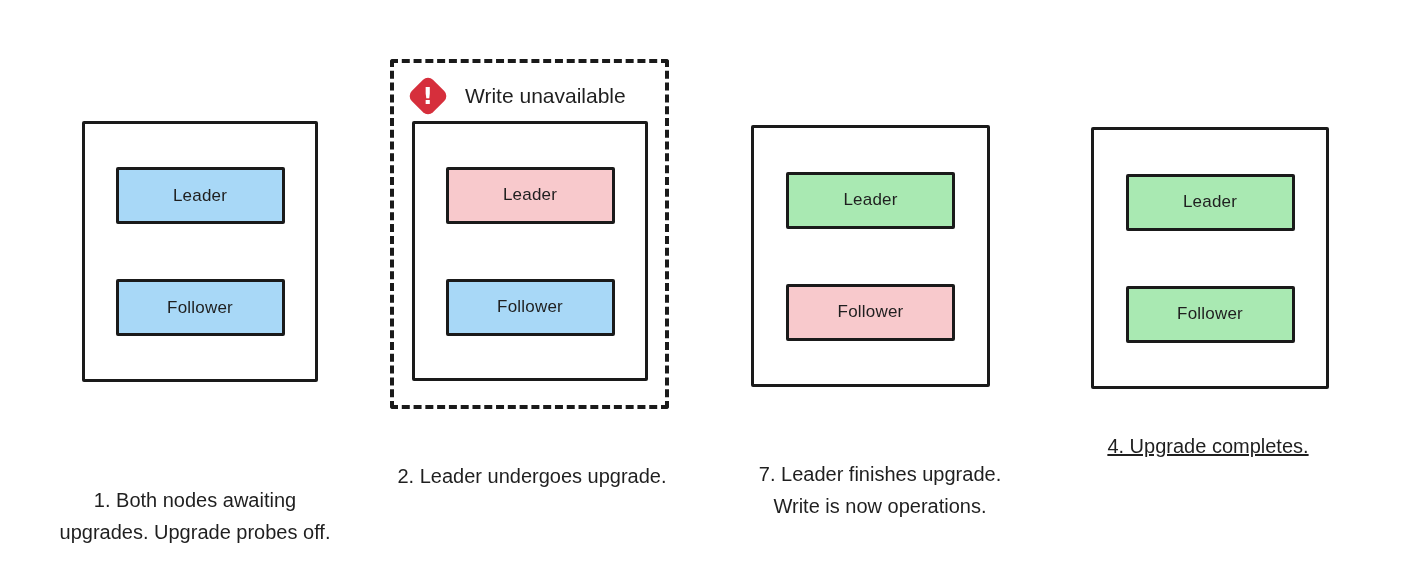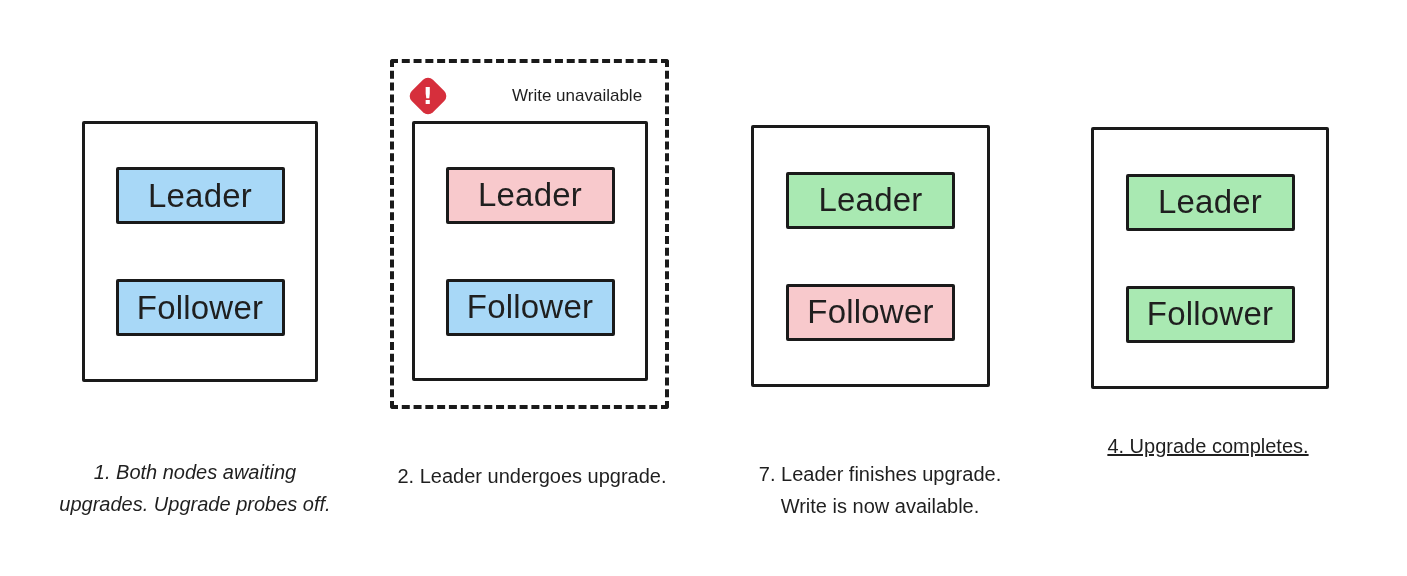--- a/index.html
+++ b/index.html
@@ -31,21 +31,21 @@
     justify-content: center;
     gap: 55px;
   }
   .node {
     width: 169px; height: 57px;
     border: 3px solid var(--stroke);
     border-radius: 2px;
     display: flex;
     align-items: center;
     justify-content: center;
-    font-size: 33px;
+    font-size: 17px;
     letter-spacing: 0.2px;
     color: var(--text);
   }
 
   .outage-boundary {
     position: absolute;
     left: 390px; top: 59px;
     width: 279px; height: 350px;
     border: 4px dashed var(--stroke);
     border-radius: 3px;
@@ -70,24 +70,23 @@
   }
   .alert-glyph {
     transform: rotate(-45deg);
     color: #ffffff;
     font-weight: bold;
     font-size: 23px;
     line-height: 1;
     font-family: "DejaVu Sans", sans-serif;
   }
   .warning-label {
-    font-size: 17px;
+    font-size: 21px;
     color: var(--text);
     white-space: nowrap;
-    margin-left: 47px;
   }
   .inner-cluster {
     position: absolute;
     left: 18px; top: 58px;
     width: 236px; height: 260px;
     border: 3px solid var(--stroke);
     border-radius: 2px;
     background: var(--bg);
     display: flex;
     flex-direction: column;
@@ -110,21 +109,21 @@
 <div class="canvas">
 
   <section class="cluster-box" style="left:82px; top:121px; width:236px; height:261px;">
     <div class="node" style="background: rgb(168, 216, 247);">
       <span>Leader</span>
     </div>
     <div class="node" style="background: rgb(168, 216, 247);">
       <span>Follower</span>
     </div>
   </section>
-  <div class="caption" style="left:30px; top:456px; width:330px;font-style:italic;">
+  <div class="caption" style="left:30px; top:484px; width:330px;">
     <div>1. Both nodes awaiting</div>
     <div>upgrades. Upgrade probes off.</div>
   </div>
 
   <section class="outage-boundary">
     <div class="warning-row">
       <span class="alert-diamond">
         <span class="alert-glyph">!</span>
       </span>
       <span class="warning-label">Write unavailable</span>
@@ -145,21 +144,21 @@
   <section class="cluster-box" style="left:751px; top:125px; width:239px; height:262px;">
     <div class="node" style="background: rgb(169, 233, 178);">
       <span>Leader</span>
     </div>
     <div class="node" style="background: rgb(248, 201, 204);">
       <span>Follower</span>
     </div>
   </section>
   <div class="caption" style="left:725px; top:458px; width:310px;">
     <div>7. Leader finishes upgrade.</div>
-    <div>Write is now available.</div>
+    <div>Write is now operations.</div>
   </div>
 
   <section class="cluster-box" style="left:1091px; top:127px; width:238px; height:262px;">
     <div class="node" style="background: rgb(169, 233, 178);">
       <span>Leader</span>
     </div>
     <div class="node" style="background: rgb(169, 233, 178);">
       <span>Follower</span>
     </div>
   </section>

